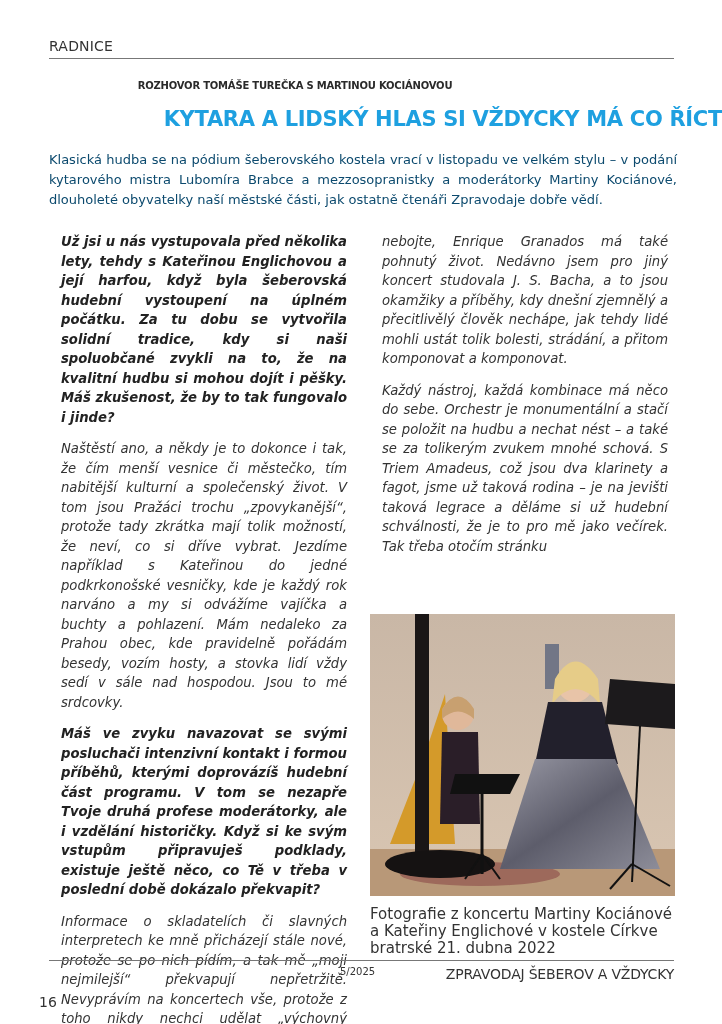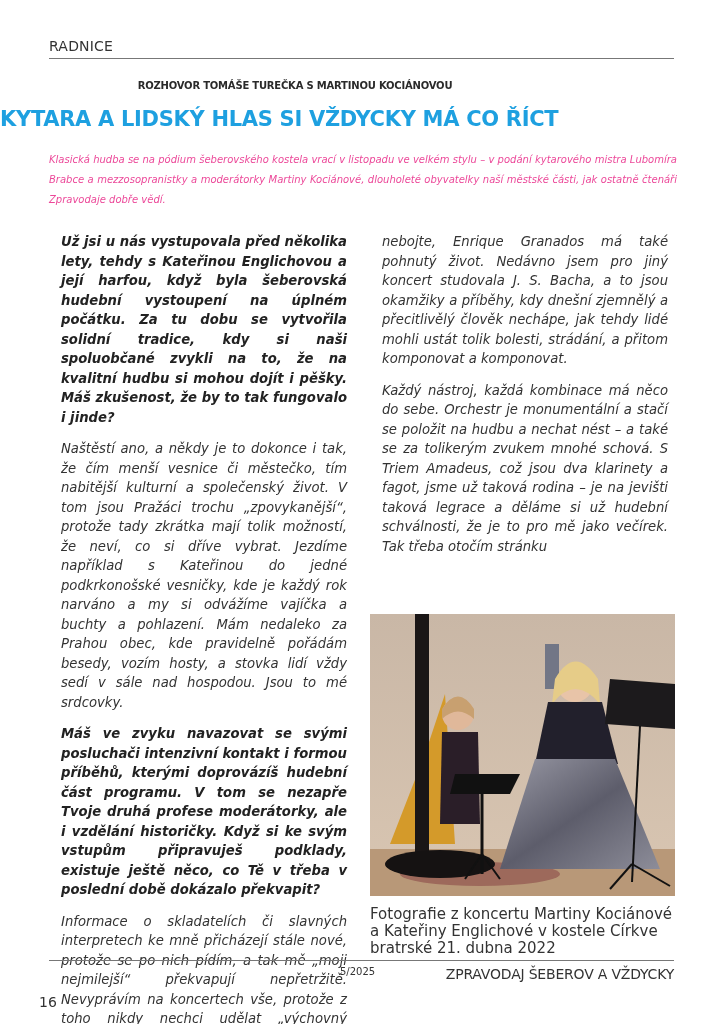--- a/index.html
+++ b/index.html
@@ -1,22 +1,22 @@
 <!DOCTYPE html>
 <html><head>
 <meta charset="utf-8">
 <style>
   html, body { margin: 0; padding: 0; background: #ffffff; }
   body { width: 722px; height: 1024px; position: relative; overflow: hidden;
          font-family: "DejaVu Sans", sans-serif; color: #2b2b2b; }
   .section-header { position: absolute; left: 49px; top: 38px; font-size: 14px; color: #333; letter-spacing: 0.2px; }
   .rule-top { position: absolute; left: 49px; top: 58px; width: 625px; height: 1px; background: #777; }
   .kicker { position: absolute; left: 0; width: 590px; top: 80px; text-align: center; font-size: 10px; font-weight: bold; color: #2a2a2a; letter-spacing: -0.2px; }
-  .title { position: absolute; left: 0; width: 722px; top: 107px; text-align: left; font-size: 21px; font-weight: bold; color: #1ea0e0; letter-spacing: -0.3px; }
-  .lead { position: absolute; left: 49px; top: 150px; width: 628px; font-size: 10px; line-height: 20px; font-style: italic; color: #ec4899; text-align: justify; }
+  .title { position: absolute; left: 0; width: 722px; top: 107px; text-align: right; font-size: 21px; font-weight: bold; color: #1ea0e0; letter-spacing: -0.3px; }
+  .lead { position: absolute; left: 49px; top: 150px; width: 628px; font-size: 13px; line-height: 20px; color: #0c4a6e; text-align: justify; }
   .col { position: absolute; top: 220px; width: 310px; font-size: 13.2px; line-height: 19.5px; text-align: justify; color: #333; }
   .col p { margin: 12px; font-style: italic; }
   .col .q { font-weight: bold; color: #222; }
   .col-left { left: 49px; }
   .col-right { left: 370px; }
   .photo { position: absolute; left: 370px; top: 614px; width: 305px; height: 282px; overflow: hidden; background: #d8c8b8; }
   .caption { position: absolute; left: 370px; top: 906px; width: 310px; font-size: 15px; line-height: 17px; color: #333; }
   .rule-bottom { position: absolute; left: 49px; top: 960px; width: 625px; height: 1px; background: #777; }
   .footer-page { position: absolute; left: 39px; top: 966px; font-size: 14px; color: #333; margin-top: 28px; }
   .footer-issue { position: absolute; left: 340px; top: 966px; font-size: 10px; color: #333; }

